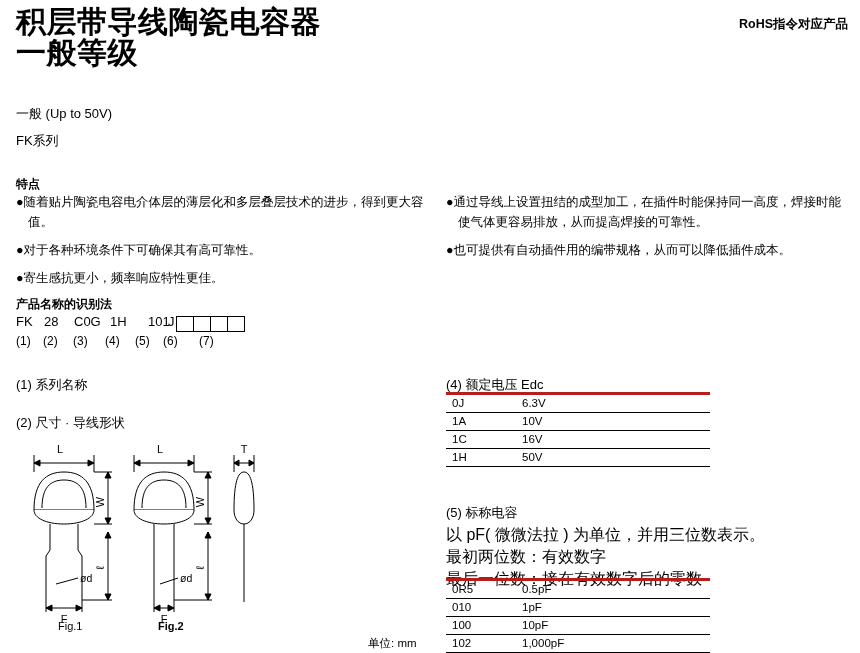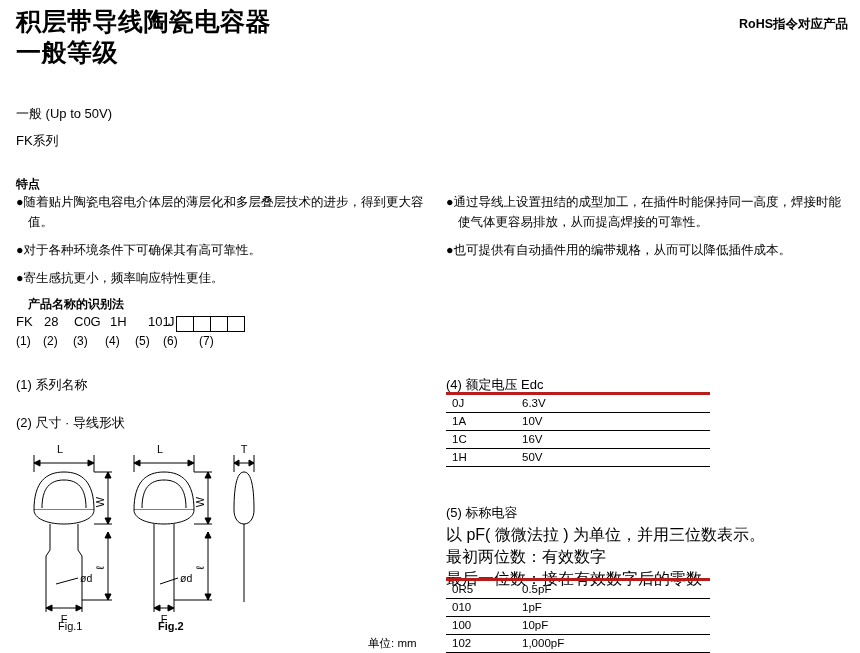--- a/index.html
+++ b/index.html
@@ -19,21 +19,21 @@
     position: relative;
     width: 860px;
     height: 653px;
   }
 
   
   .title-main {
     position: absolute;
     left: 16px;
     top: 6px;
-    font-size: 25px;
+    font-size: 30px;
     font-weight: bold;
     line-height: 31px;
     letter-spacing: 0.5px;
   }
   .rohs {
     position: absolute;
     right: 12px;
     top: 16px;
     font-size: 12.5px;
     font-weight: bold;
@@ -66,21 +66,21 @@
   .feat-item {
     display: block;
     margin-bottom: 8px;
     text-indent: -12px;
     padding-left: 12px;
   }
 
   
   #partnum-heading {
     position: absolute;
-    left: 28px;
+    left: 16px;
     top: 296px;
   }
   .pn-row {
     position: absolute;
     left: 16px;
     top: 314px;
     font-size: 13px;
     height: 18px;
   }
   .pn-row span {

